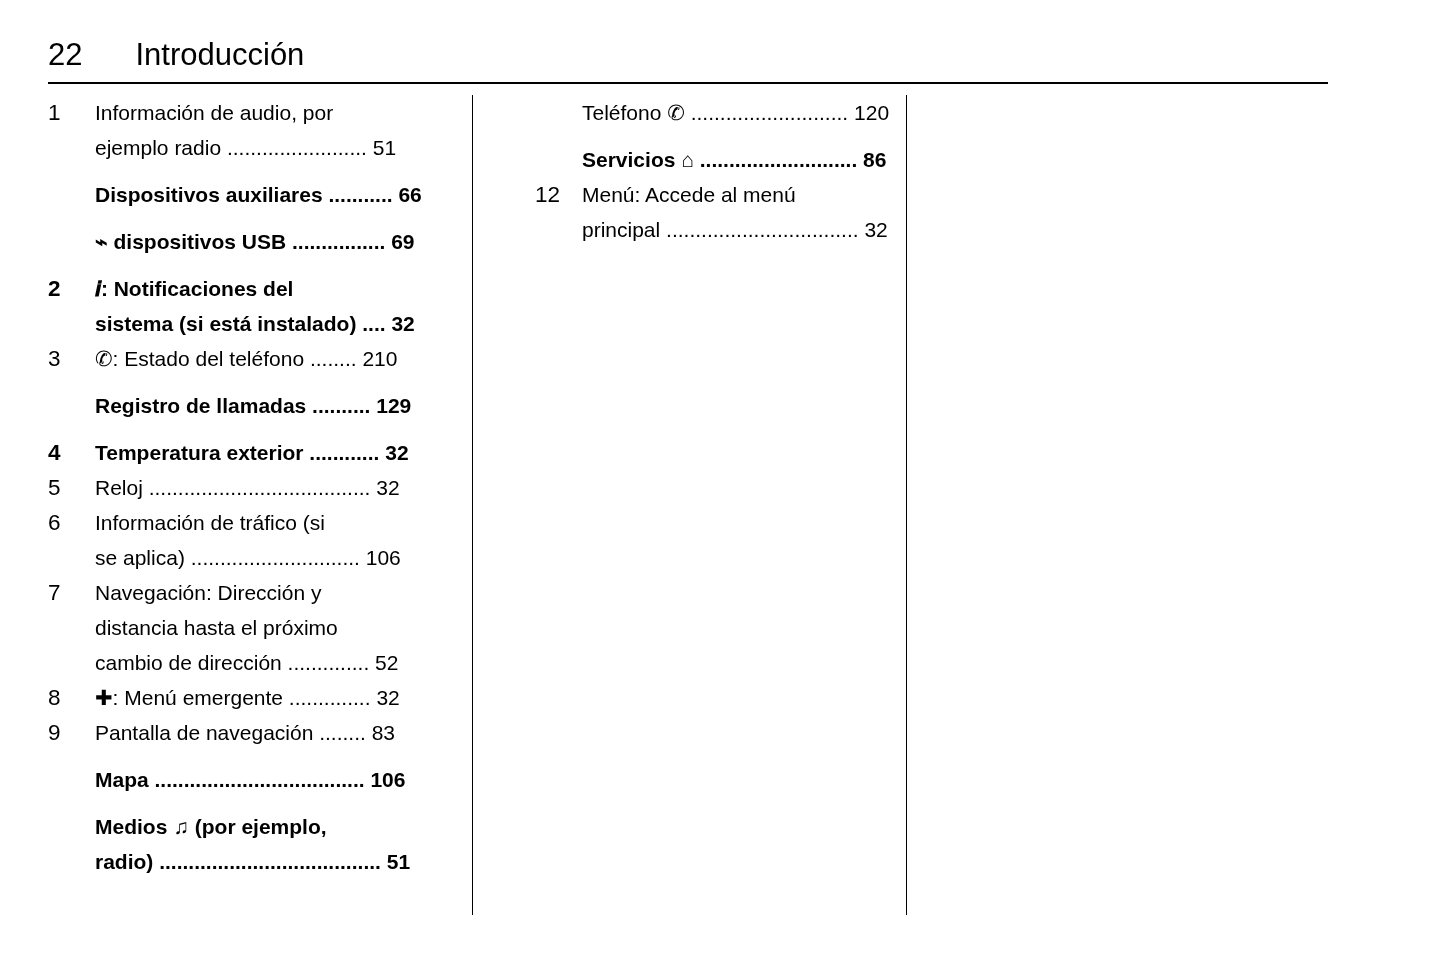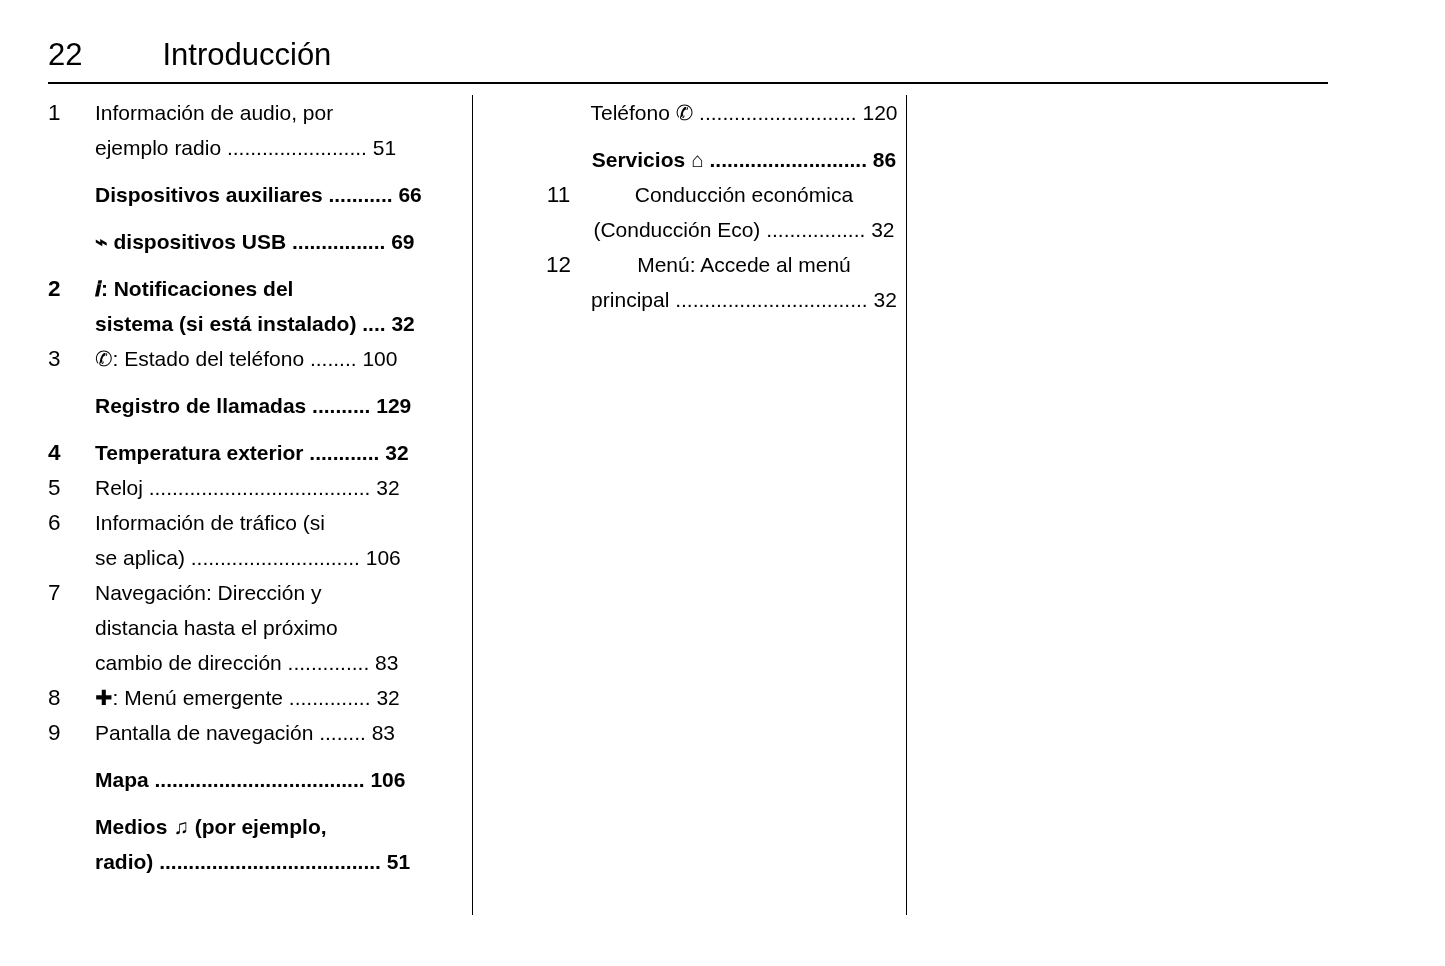--- a/index.html
+++ b/index.html
@@ -28,21 +28,21 @@
     padding-bottom: 8px;
   }
   .page-number {
     font-size: 31px;
     line-height: 38px;
     letter-spacing: 0px;
   }
   .page-title {
     font-size: 31px;
     line-height: 38px;
-    margin-left: 80px;
+    margin-left: 53px;
   }
   .columns {
     position: absolute;
     left: 48px;
     top: 95px;
     width: 1290px;
     height: 820px;
     display: flex;
   }
   .col {
@@ -50,21 +50,20 @@
     box-sizing: border-box;
   }
   .col-1 {
     width: 424px;
     padding-right: 18px;
   }
   .col-2 {
     width: 434px;
     padding-left: 62px;
     border-left: 1.5px solid #000;
-    text-align: center;
   }
   .col-3 {
     width: 420px;
     padding-left: 62px;
     border-left: 1.5px solid #000;
   }
   .entry {
     display: flex;
     align-items: flex-start;
     margin-bottom: 0px;
@@ -114,21 +113,21 @@
           <div class="num">0</div>
           <div class="txt">⌁ dispositivos USB ................ 69</div>
         </div>
         <div class="entry gap-top">
           <div class="num">2</div>
           <div class="txt">𝒊: Notificaciones del
 sistema (si está instalado) .... 32</div>
         </div>
         <div class="entry">
           <div class="num">3</div>
-          <div class="txt">✆: Estado del teléfono ........ 100</div>
+          <div class="txt">✆: Estado del teléfono ........ 210</div>
         </div>
         <div class="entry sub gap-top">
           <div class="num">0</div>
           <div class="txt">Registro de llamadas .......... 129</div>
         </div>
         <div class="entry gap-top">
           <div class="num">4</div>
           <div class="txt">Temperatura exterior ............ 32</div>
         </div>
         <div class="entry">
@@ -137,21 +136,21 @@
         </div>
         <div class="entry">
           <div class="num">6</div>
           <div class="txt">Información de tráfico (si
 se aplica) ............................. 106</div>
         </div>
         <div class="entry">
           <div class="num">7</div>
           <div class="txt">Navegación: Dirección y
 distancia hasta el próximo
-cambio de dirección .............. 83</div>
+cambio de dirección .............. 52</div>
         </div>
         <div class="entry">
           <div class="num">8</div>
           <div class="txt">✚: Menú emergente .............. 32</div>
         </div>
         <div class="entry">
           <div class="num">9</div>
           <div class="txt">Pantalla de navegación ........ 83</div>
         </div>
         <div class="entry sub gap-top">
@@ -167,25 +166,20 @@
     <div class="col col-2">
         <div class="entry sub">
           <div class="num">0</div>
           <div class="txt">Teléfono ✆ ........................... 120</div>
         </div>
         <div class="entry sub gap-top">
           <div class="num">0</div>
           <div class="txt">Servicios ⌂ ........................... 86</div>
         </div>
         <div class="entry">
-          <div class="num">11</div>
-          <div class="txt">Conducción económica
-(Conducción Eco) ................. 32</div>
-        </div>
-        <div class="entry">
           <div class="num">12</div>
           <div class="txt">Menú: Accede al menú
 principal ................................. 32</div>
         </div>
       </div>
     <div class="col col-3"></div>
   </div>
 
 </div>
 

